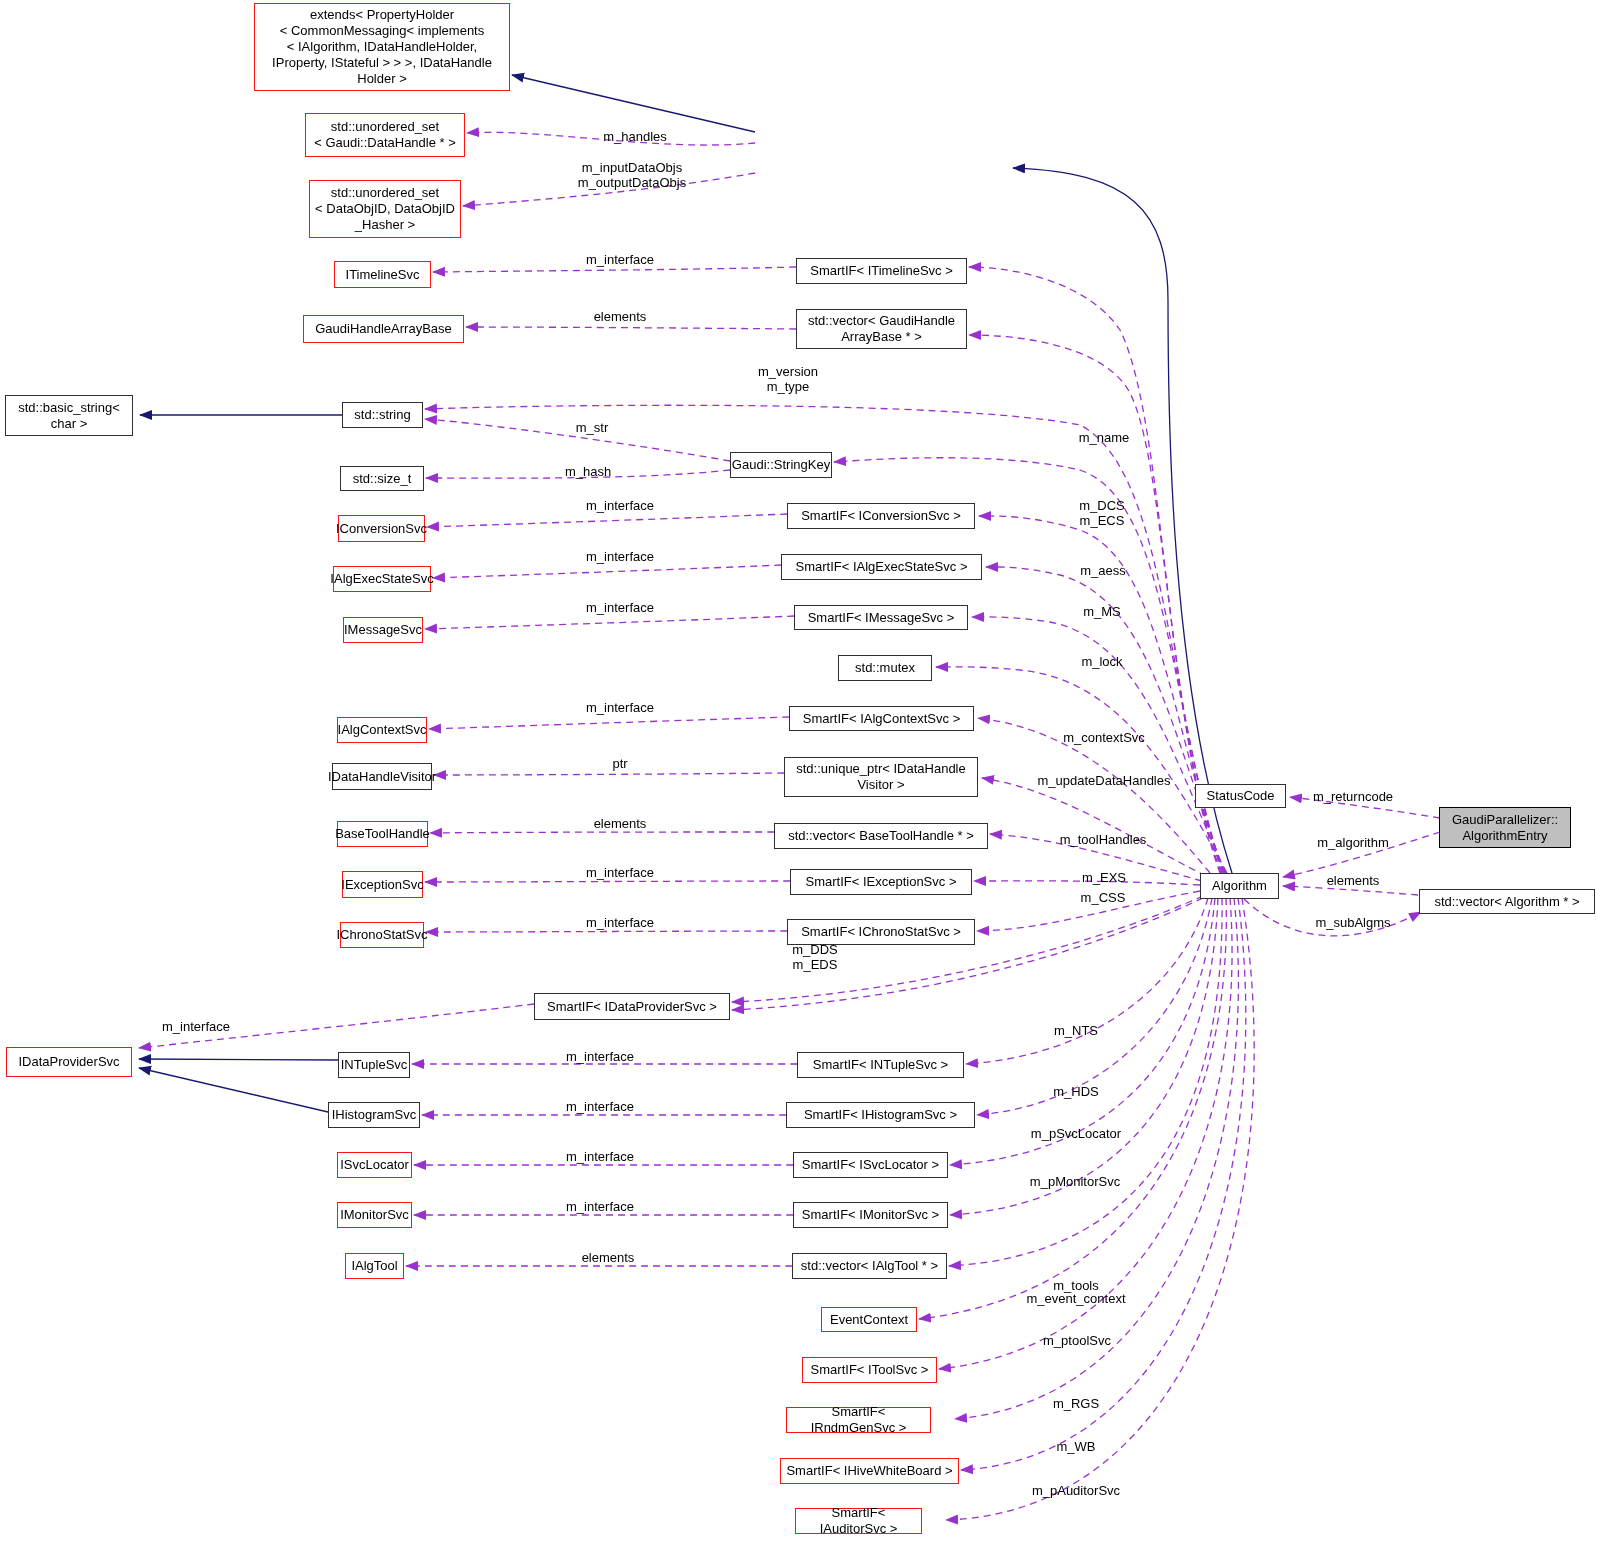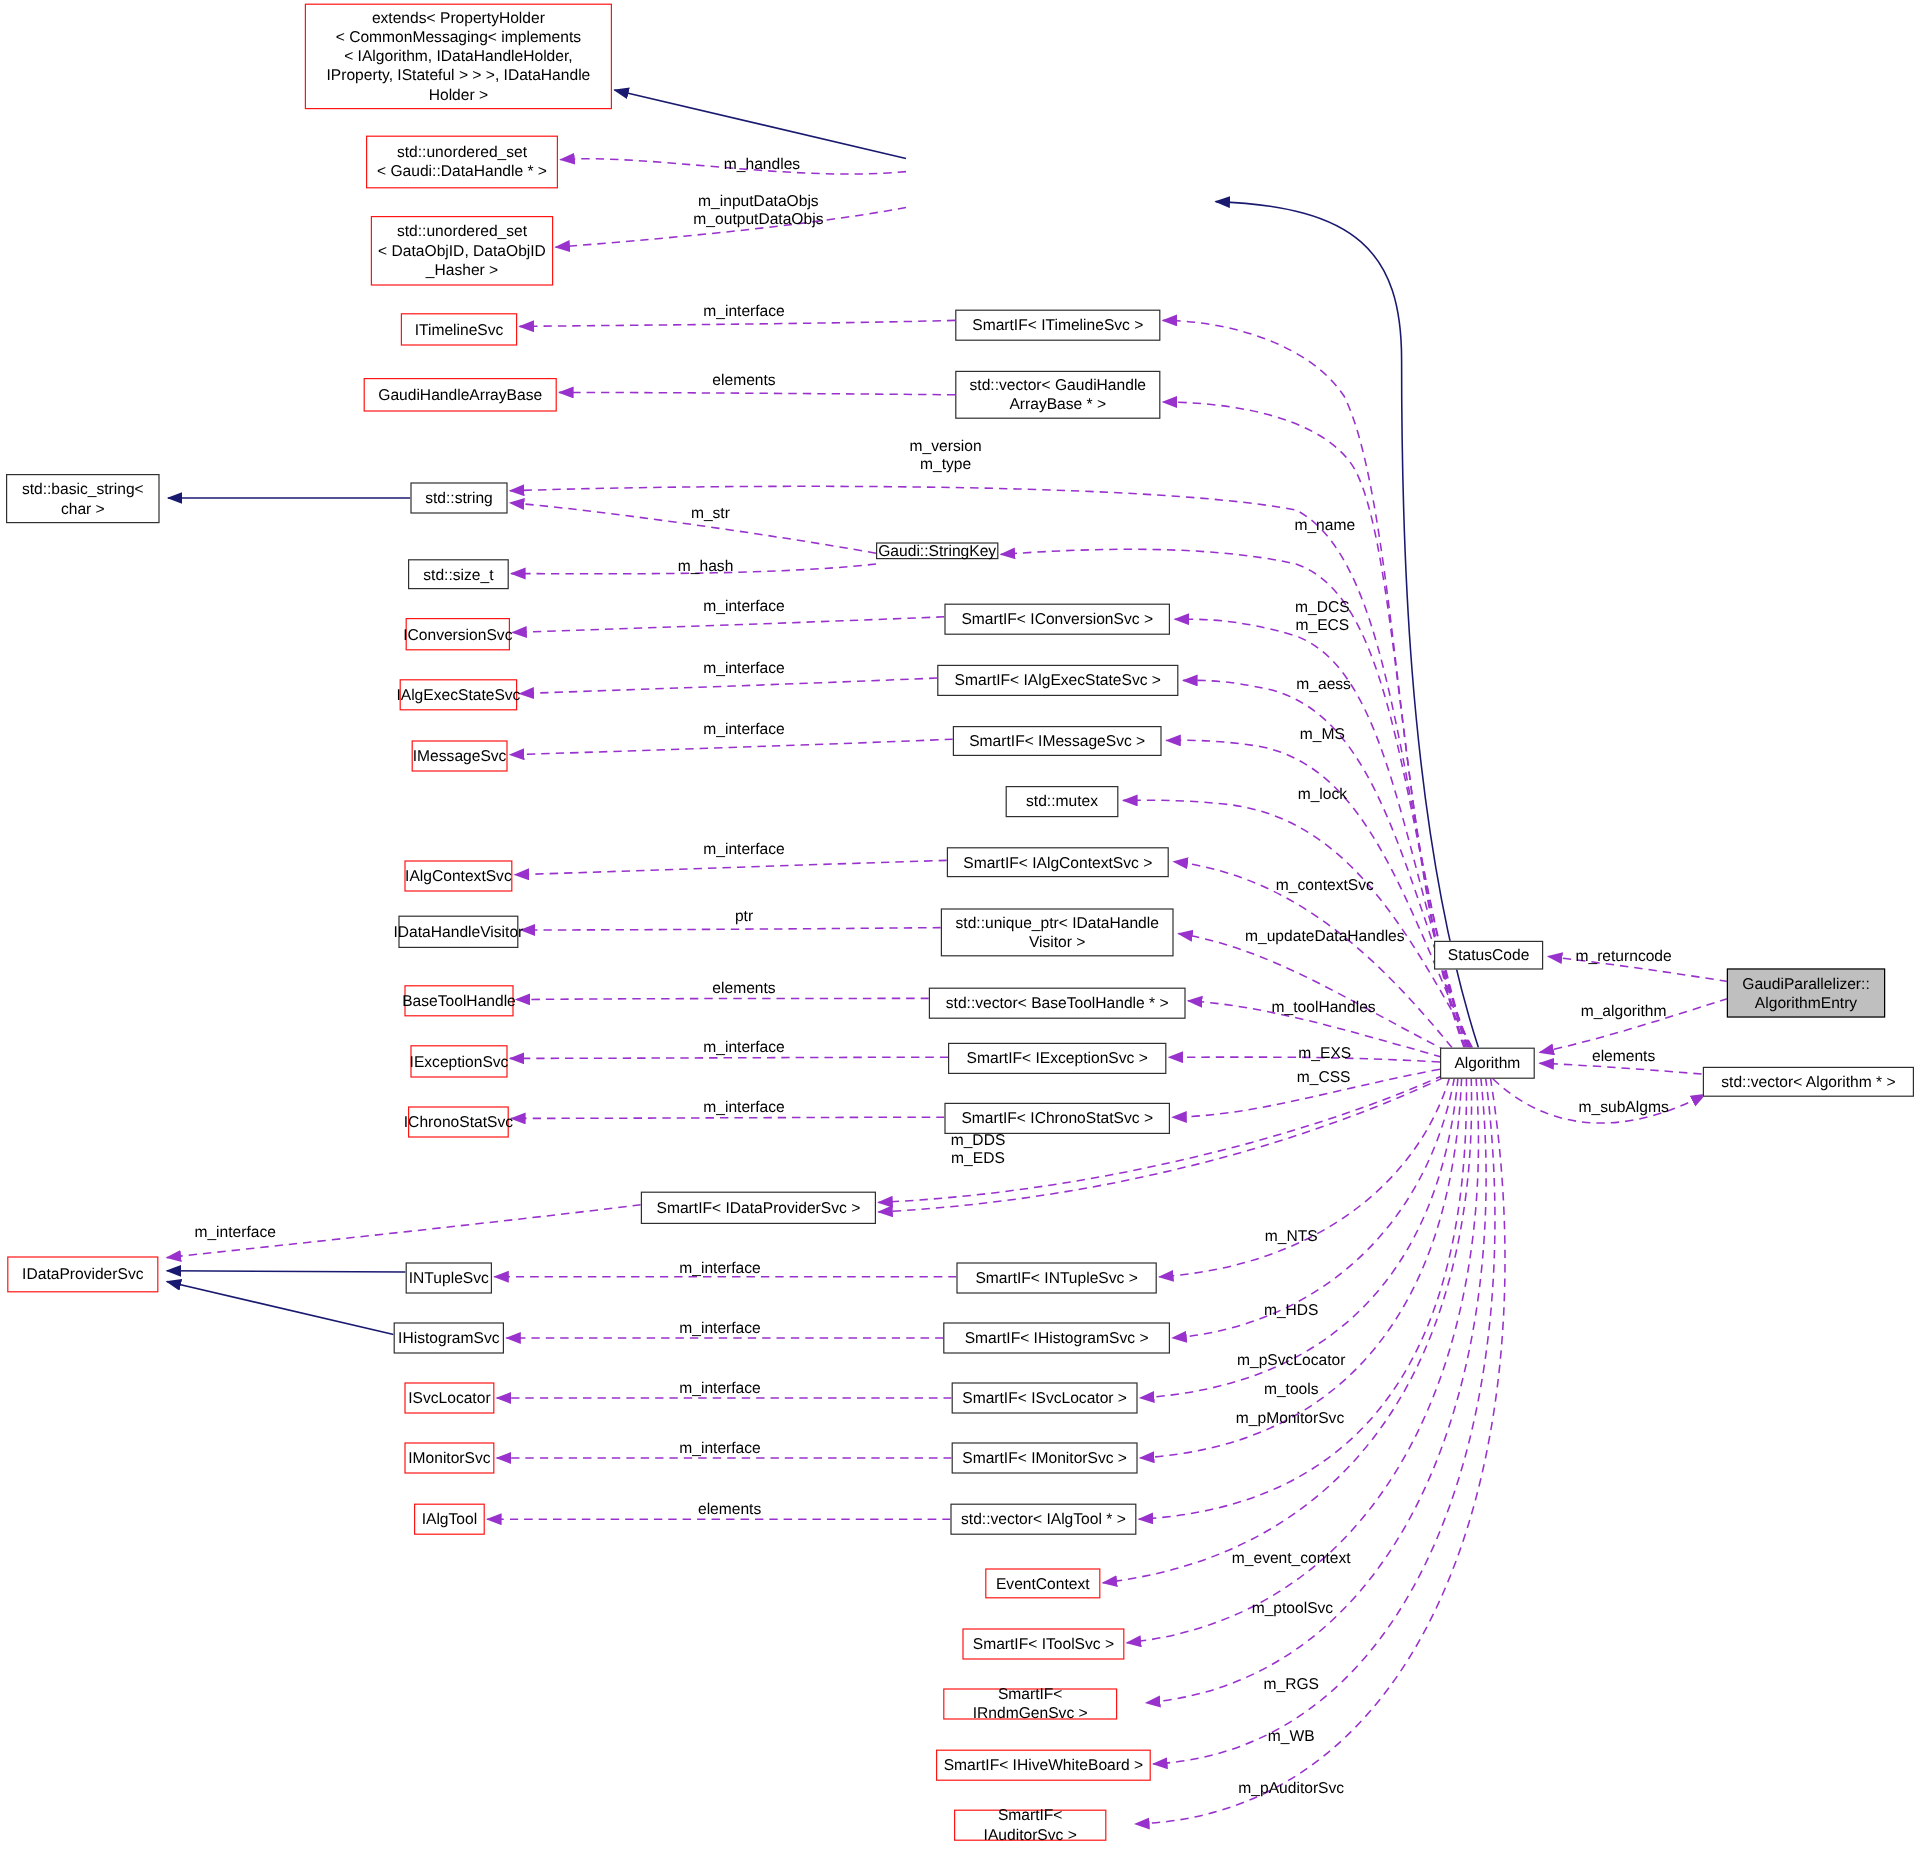--- a/index.html
+++ b/index.html
@@ -116,21 +116,21 @@
   <div class="node red" style="left:6px;top:1047px;width:126px;height:30px">IDataProviderSvc</div>
   <div class="node" style="left:338px;top:1052px;width:72px;height:26px">INTupleSvc</div>
   <div class="node" style="left:328px;top:1102px;width:92px;height:26px">IHistogramSvc</div>
   <div class="node red" style="left:337px;top:1152px;width:75px;height:26px">ISvcLocator</div>
   <div class="node red" style="left:337px;top:1202px;width:75px;height:26px">IMonitorSvc</div>
   <div class="node red" style="left:345px;top:1253px;width:59px;height:26px">IAlgTool</div>
 
   <div class="node" style="left:796px;top:258px;width:171px;height:26px">SmartIF&lt; ITimelineSvc &gt;</div>
   <div class="node" style="left:796px;top:309px;width:171px;height:40px">std::vector&lt; GaudiHandle
 ArrayBase * &gt;</div>
-  <div class="node" style="left:730px;top:452px;width:102px;height:14px">Gaudi::StringKey</div>
+  <div class="node" style="left:730px;top:452px;width:102px;height:26px">Gaudi::StringKey</div>
   <div class="node" style="left:787px;top:503px;width:188px;height:26px">SmartIF&lt; IConversionSvc &gt;</div>
   <div class="node" style="left:781px;top:554px;width:201px;height:26px">SmartIF&lt; IAlgExecStateSvc &gt;</div>
   <div class="node" style="left:794px;top:605px;width:174px;height:25px">SmartIF&lt; IMessageSvc &gt;</div>
   <div class="node" style="left:838px;top:655px;width:94px;height:26px">std::mutex</div>
   <div class="node" style="left:789px;top:706px;width:185px;height:25px">SmartIF&lt; IAlgContextSvc &gt;</div>
   <div class="node" style="left:784px;top:757px;width:194px;height:40px">std::unique_ptr&lt; IDataHandle
 Visitor &gt;</div>
   <div class="node" style="left:774px;top:823px;width:214px;height:26px">std::vector&lt; BaseToolHandle * &gt;</div>
   <div class="node" style="left:790px;top:869px;width:182px;height:26px">SmartIF&lt; IExceptionSvc &gt;</div>
   <div class="node" style="left:787px;top:919px;width:188px;height:26px">SmartIF&lt; IChronoStatSvc &gt;</div>
@@ -184,21 +184,21 @@
 m_EDS</div>
   <div class="elabel" style="left:196px;top:1027px">m_interface</div>
   <div class="elabel" style="left:1076px;top:1031px">m_NTS</div>
   <div class="elabel" style="left:600px;top:1057px">m_interface</div>
   <div class="elabel" style="left:1076px;top:1092px">m_HDS</div>
   <div class="elabel" style="left:600px;top:1107px">m_interface</div>
   <div class="elabel" style="left:1076px;top:1134px">m_pSvcLocator</div>
   <div class="elabel" style="left:600px;top:1157px">m_interface</div>
   <div class="elabel" style="left:1075px;top:1182px">m_pMonitorSvc</div>
   <div class="elabel" style="left:600px;top:1207px">m_interface</div>
-  <div class="elabel" style="left:1076px;top:1158px">m_tools</div>
+  <div class="elabel" style="left:1076px;top:1286px">m_tools</div>
   <div class="elabel" style="left:608px;top:1258px">elements</div>
   <div class="elabel" style="left:1076px;top:1299px">m_event_context</div>
   <div class="elabel" style="left:1077px;top:1341px">m_ptoolSvc</div>
   <div class="elabel" style="left:1076px;top:1404px">m_RGS</div>
   <div class="elabel" style="left:1076px;top:1447px">m_WB</div>
   <div class="elabel" style="left:1076px;top:1491px">m_pAuditorSvc</div>
   <div class="elabel" style="left:1353px;top:797px">m_returncode</div>
   <div class="elabel" style="left:1353px;top:843px">m_algorithm</div>
   <div class="elabel" style="left:1353px;top:881px">elements</div>
   <div class="elabel" style="left:1353px;top:923px">m_subAlgms</div>

